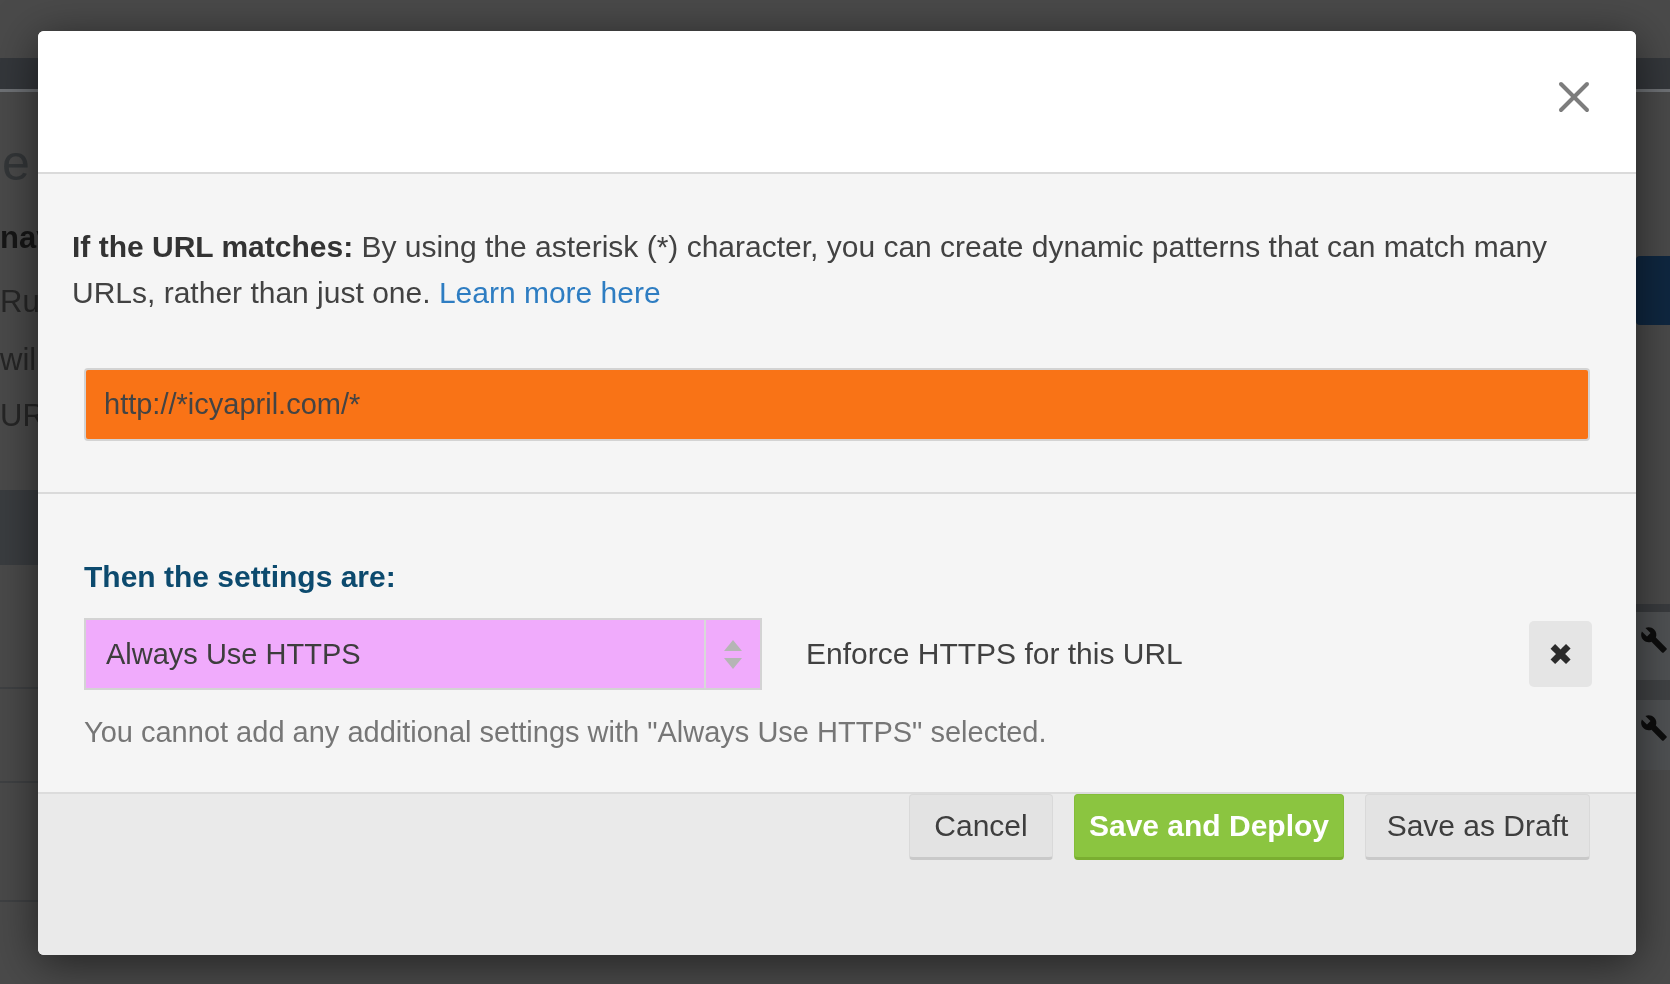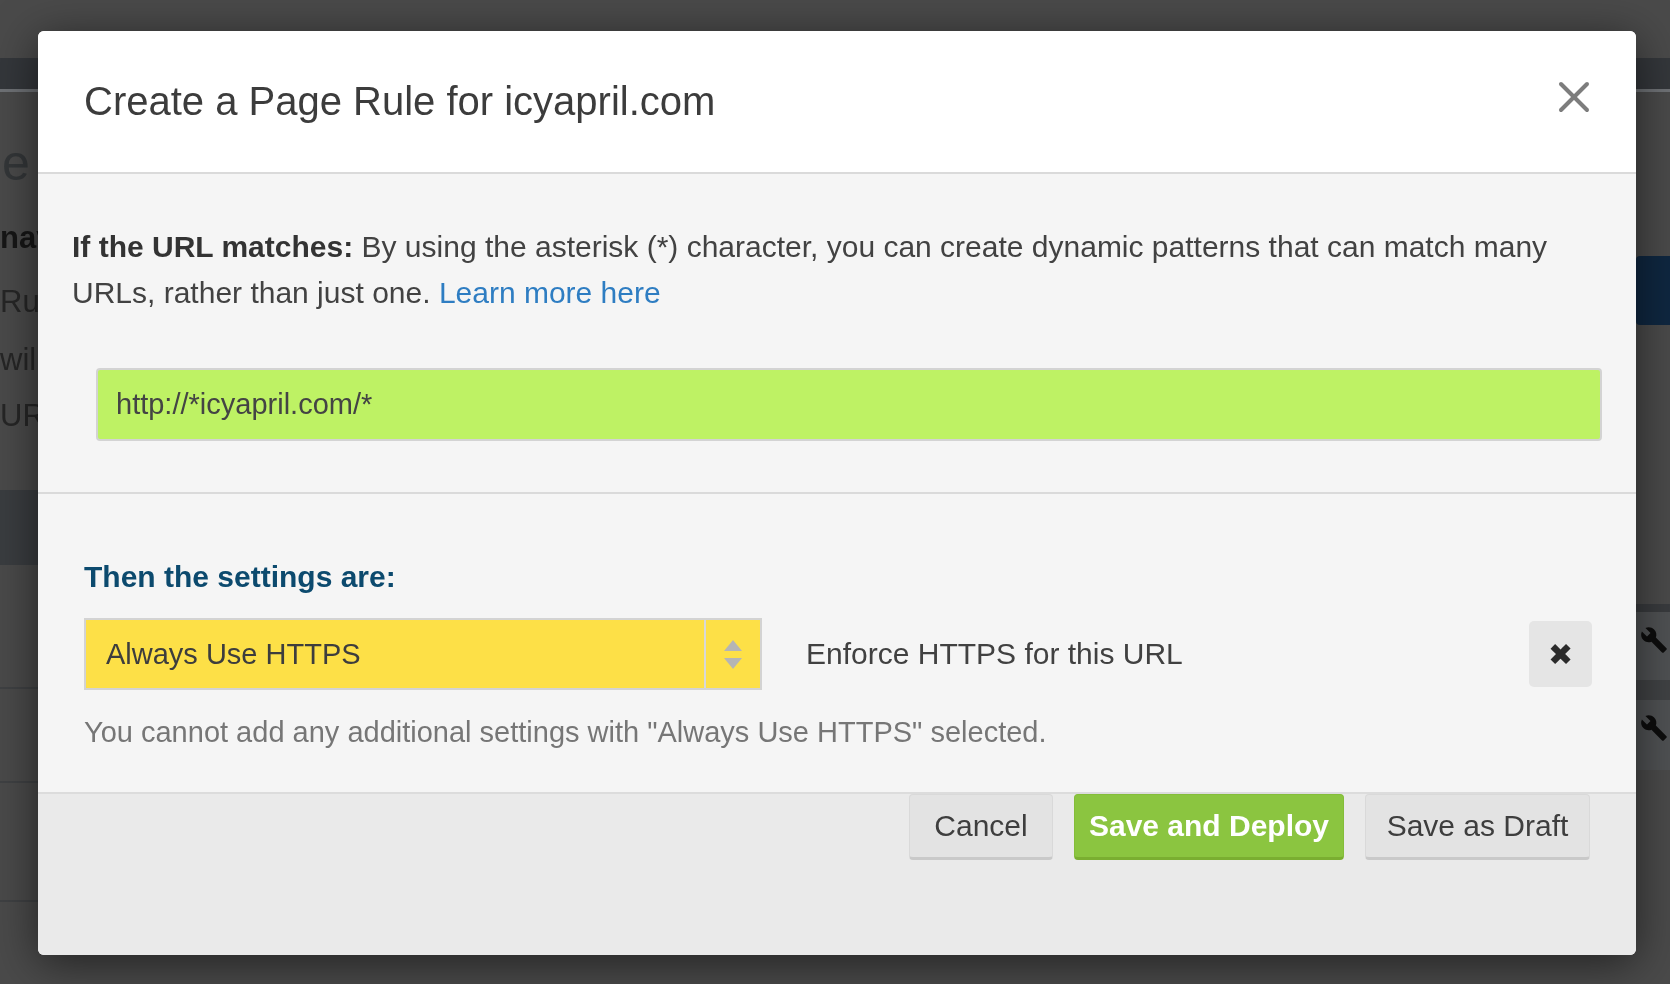--- a/index.html
+++ b/index.html
@@ -41,30 +41,30 @@
   .modal-header { position:absolute; left:0; top:0; width:100%; height:143px; background:#ffffff;
                   border-bottom:2px solid #dadada; display:flex; align-items:center; padding:0 46px; }
   .modal-title { font-size:40px; color:#3c3c3c; font-weight:normal; }
   .close-btn { position:absolute; right:44px; top:49px; width:36px; height:36px; background:none; border:none;
                cursor:pointer; display:flex; align-items:center; justify-content:center; }
 
   .section-url { position:absolute; left:0; top:143px; width:100%; }
   .desc { position:absolute; left:34px; top:50px; width:1480px; font-size:30px; line-height:46px; color:#424242; }
   .desc b { color:#333; }
   .desc a { color:#2e7dc2; text-decoration:none; cursor:pointer; }
-  .url-input { position:absolute; left:46px; top:194px; width:1506px; height:73px; background:#bef264;
+  .url-input { position:absolute; left:46px; top:194px; width:1506px; height:73px; background:#f97316;
                border:2px solid #d3d3d3; border-radius:4px; font-family:"Liberation Sans",sans-serif;
-               font-size:29px; color:#444; padding:0 18px; outline:none;margin-left:12px; }
+               font-size:29px; color:#444; padding:0 18px; outline:none; }
 
   .section-divider { position:absolute; left:0; top:461px; width:100%; height:2px; background:#dadada; }
 
   .settings-heading { position:absolute; left:46px; top:529px; font-size:30px; color:#0c4a6e; font-weight:bold; }
 
   .setting-row { position:absolute; left:0; top:587px; width:100%; height:72px; }
-  .setting-select { position:absolute; left:46px; top:0; width:678px; height:72px; background:#fde047;
+  .setting-select { position:absolute; left:46px; top:0; width:678px; height:72px; background:#f0abfc;
                     border:2px solid #d3d3d3; border-radius:0; display:flex; align-items:center;
                     cursor:pointer; }
   .select-value { font-size:29px; color:#3d3d3d; padding-left:20px; flex:1; }
   .select-arrows { width:56px; height:100%; border-left:2px solid #d8d8d8; display:flex; flex-direction:column;
                    align-items:center; justify-content:center; gap:7px; }
   .tri-up { width:0; height:0; border-left:9px solid transparent; border-right:9px solid transparent;
             border-bottom:11px solid #b5b5b5; }
   .tri-down { width:0; height:0; border-left:9px solid transparent; border-right:9px solid transparent;
               border-top:11px solid #b5b5b5; }
   .setting-desc { position:absolute; left:768px; top:0; height:72px; display:flex; align-items:center;
@@ -116,21 +116,20 @@
   <div class="wrench" style="top:714px">
     <svg width="28" height="28" viewBox="0 0 24 24">
         <path fill="#0d0d0d" d="M22.7 19l-9.1-9.1c.9-2.3.4-5-1.5-6.9-2-2-5-2.4-7.4-1.3L9 6 6 9 1.6 4.7C.4 7.1.9 10.1 2.9 12.1c1.9 1.9 4.6 2.4 6.9 1.5l9.1 9.1c.4.4 1 .4 1.4 0l2.3-2.3c.5-.4.5-1.1.1-1.4z"></path>
       </svg>
   </div>
 </div>
 
 <div class="modal">
 
   <div class="modal-header">
-    <h1 class="modal-title">Create a Page Rule for icyapril.com</h1>
     <button class="close-btn">
       <span>
         <svg width="34" height="34" viewBox="0 0 34 34">
             <g stroke="#7d7d7d" stroke-width="4" stroke-linecap="round">
               <line x1="4" y1="4" x2="30" y2="30"></line>
               <line x1="30" y1="4" x2="4" y2="30"></line>
             </g>
           </svg>
       </span>
     </button>

